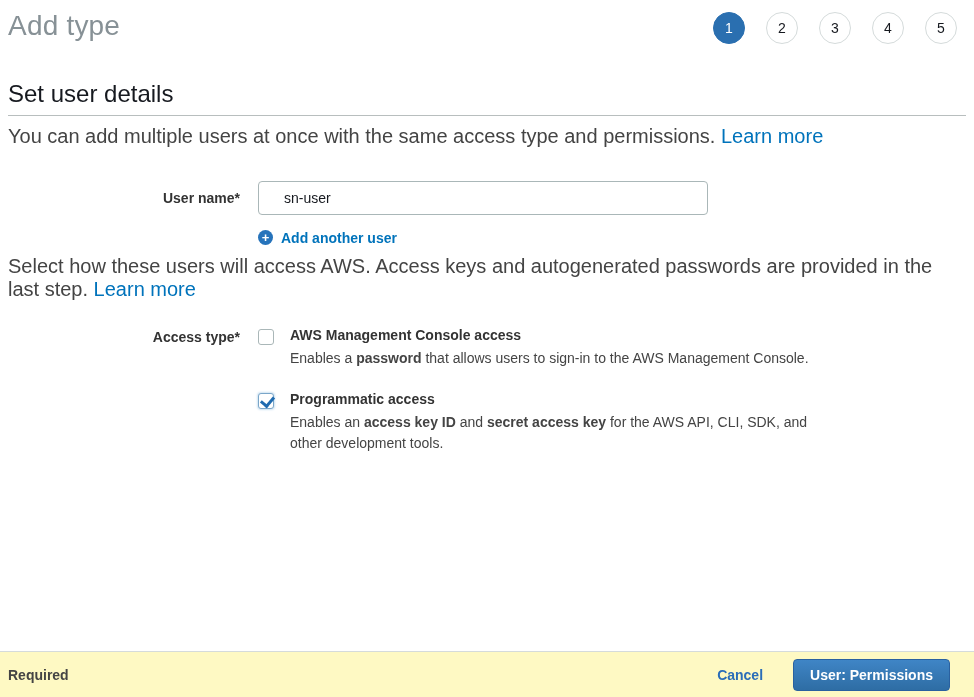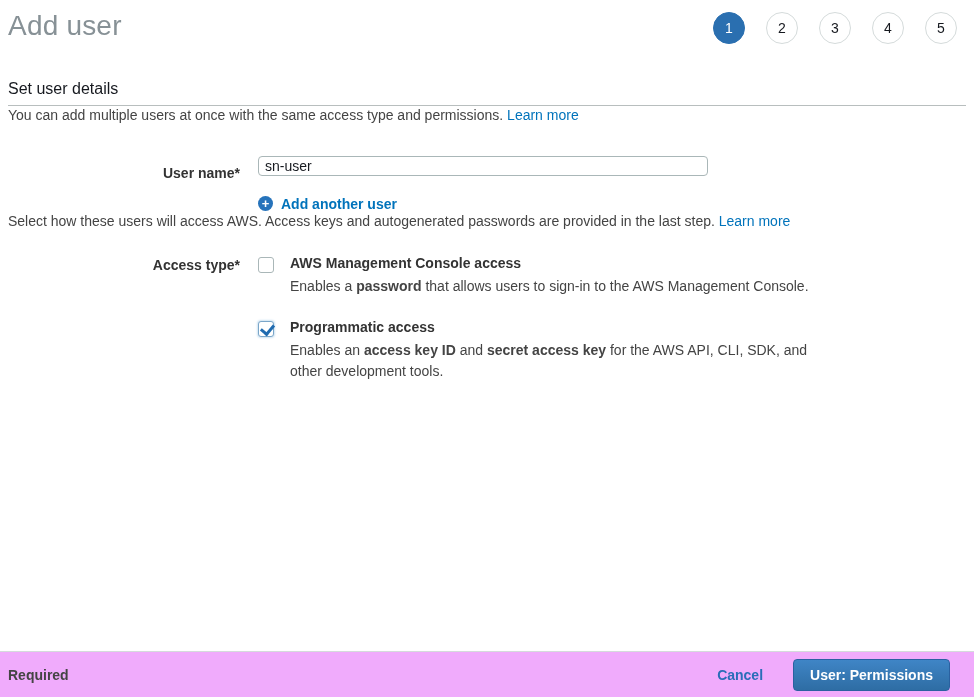--- a/index.html
+++ b/index.html
@@ -50,29 +50,29 @@
   }
   .step-circle.active {
     background: #2a6fb0;
     border-color: #2a6fb0;
     color: #ffffff;
   }
 
   
   .section-heading {
     margin-top: 36px;
-    font-size: 16px;
+    font-size: 24px;
     font-weight: 400;
     color: #16191f;
     padding-bottom: 7px;
     border-bottom: 1px solid #b8bebe;
   }
   .section-intro {
-    margin-top: 1px;
-    font-size: 14px;
+    margin-top: 9px;
+    font-size: 20px;
     color: #444444;
   }
   a.link {
     color: #0073bb;
     text-decoration: none;
     cursor: pointer;
   }
 
   
   .form-row {
@@ -82,24 +82,24 @@
   }
   .form-label {
     font-weight: 700;
     color: #333333;
     text-align: right;
   }
   .row-username { margin-top: 33px; }
   .row-username .form-label { padding-top: 9px; }
   .text-input {
     width: 450px;
-    height: 20px;
+    height: 34px;
     border: 1px solid #aab7b8;
     border-radius: 4px;
-    padding: 6px 6px;
+    padding: 6px 25px;
     font-family: "Liberation Sans", "DejaVu Sans", sans-serif;
     font-size: 14px;
     color: #16191f;
     outline: none;
   }
   .row-addanother { margin-top: 14px; }
   .add-another {
     display: inline-flex;
     align-items: center;
     gap: 8px;
@@ -158,21 +158,21 @@
     line-height: 21px;
     max-width: 540px;
   }
 
   
   .footer {
     position: absolute;
     left: 0; right: 0; bottom: 0;
     height: 46px;
     border-top: 1px solid #d5dbdb;
-    background: #f0abfc;
+    background: #fef9c3;
     display: flex;
     align-items: center;
     padding: 0 24px 0 8px;
   }
   .required-note {
     font-weight: 700;
     color: #444444;
   }
   .footer-actions {
     margin-left: auto;
@@ -198,21 +198,21 @@
     cursor: pointer;
   }
 </style>
 </head>
 <body>
 
 <div class="page">
   <div class="content">
 
     <div class="header">
-      <h1 class="page-title">Add user</h1>
+      <h1 class="page-title">Add type</h1>
       <div class="steps">
         <div class="step-circle active">1</div>
         <div class="step-circle">2</div>
         <div class="step-circle">3</div>
         <div class="step-circle">4</div>
         <div class="step-circle">5</div>
       </div>
     </div>
 
     <h2 class="section-heading">Set user details</h2>

